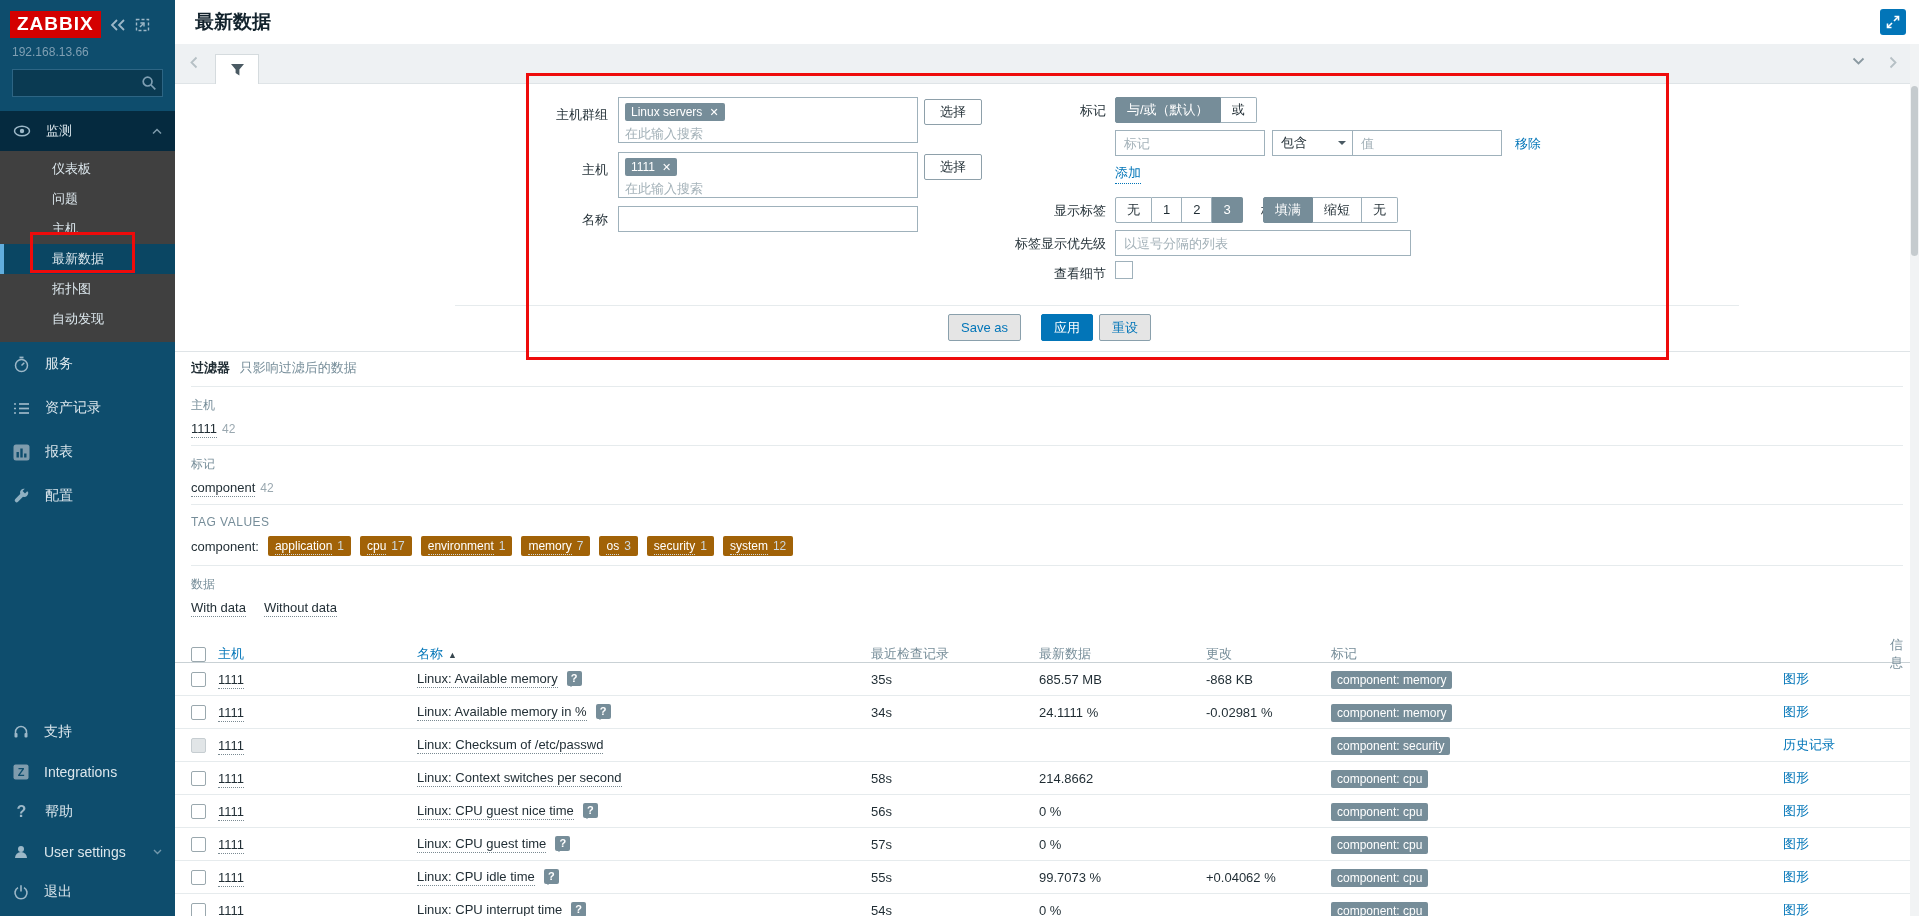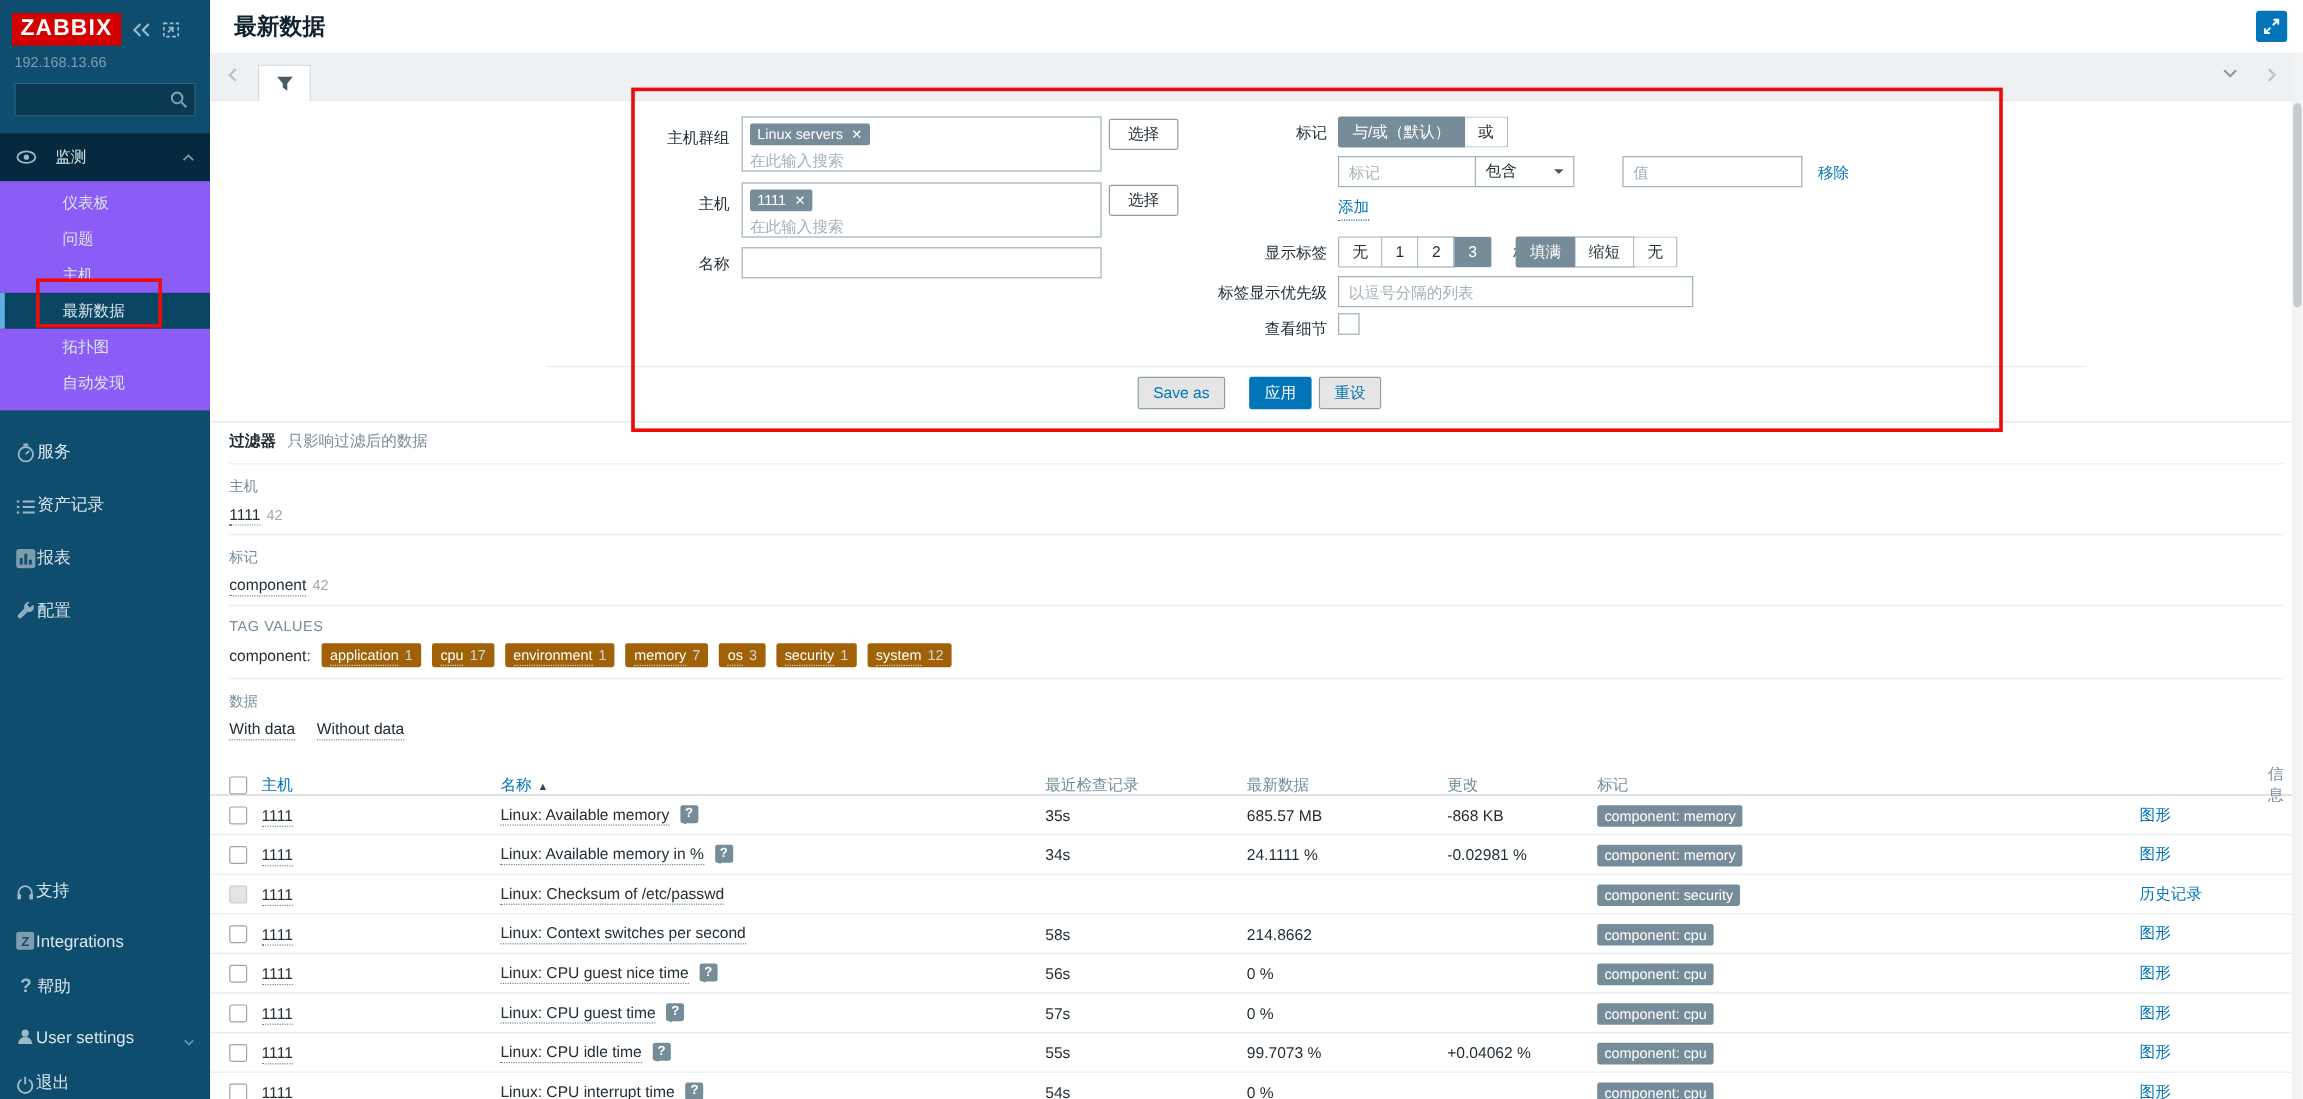--- a/index.html
+++ b/index.html
@@ -12,24 +12,24 @@
   .logo-row{display:flex;align-items:center;gap:9px;padding:11px 10px 2px 10px}
   .logo{background:#d40000;color:#fff;font-weight:bold;font-size:19px;letter-spacing:1px;padding:2px 7px 3px}
   .sbicon{display:inline-flex;align-items:center;justify-content:center;cursor:pointer}
   .ip{color:#7f9fb3;font-size:12px;padding:5px 12px 10px}
   .search{margin:0 12px 14px;position:relative}
   .search input{width:100%;box-sizing:border-box;height:28px;background:#0a3a52;border:1px solid #2d6584;
                 color:#dbe6ec;padding:0 28px 0 8px;font-size:13px;outline:none}
   .search .mag{position:absolute;right:6px;top:6px}
   .mon-header{display:flex;align-items:center;gap:15px;height:40px;background:#052a3f;padding:0 13px;cursor:pointer}
   .mon-header .caret{margin-left:auto;opacity:.8}
-  .submenu{background:#8b5cf6;padding:3px 0 8px}
+  .submenu{background:#404040;padding:3px 0 8px}
   .smitem{height:30px;line-height:30px;padding-left:48px;border-left:4px solid transparent;cursor:pointer;font-size:13px}
   .smitem.active{background:#0a4663;border-left-color:#62aede}
-  .section{display:flex;align-items:flex-end;gap:1px;height:44px;padding:0 13px;cursor:pointer;font-size:14px}
+  .section{display:flex;align-items:center;gap:15px;height:44px;padding:0 13px;cursor:pointer;font-size:14px}
   .sfooter{position:absolute;left:0;right:0;bottom:4px}
   .sfooter .section{height:40px}
   .qmark{width:17px;text-align:center;color:#9db8c8;font-size:16px;font-weight:bold}
   .usr-caret{margin-left:auto;opacity:.7}
 
   
   .main{position:relative;flex:1;background:#fff;overflow:hidden}
   .topbar{height:44px;display:flex;align-items:center;padding:0 13px 0 20px}
   .page-title{font-size:19px;font-weight:bold;color:#13232d}
   .kiosk{margin-left:auto;width:26px;height:26px;background:#0275b8;border-radius:3px;
@@ -324,21 +324,21 @@
 
       <div class="flabel lbl-l" style="top:127px">名称</div>
       <input class="tin" style="left: 443px; top: 122px; width: 300px;">
 
       <div class="flabel lbl-r" style="top:18px">标记</div>
       <div class="seggrp" style="left:940px;top:13px">
         <span class="seg sel">与/或（默认）</span>
         <span class="seg">或</span>
       </div>
       <input class="tin" style="left: 940px; top: 46px; width: 150px;" placeholder="标记">
-      <div class="fsel" style="left:1054px;top:46px;width:83px">
+      <div class="fsel" style="left:1097px;top:46px;width:83px">
         <span>包含</span>
           <span class="car"></span>
       </div>
       <input class="tin" style="left: 1177px; top: 46px; width: 150px;" placeholder="值">
       <span class="blink" style="position:absolute;left:1340px;top:51px">移除</span>
       <span class="blink dot" style="position:absolute;left:940px;top:80px">添加</span>
 
       <div class="flabel lbl-r" style="top:118px">显示标签</div>
       <div class="seggrp" style="left:940px;top:113px">
         <span class="seg">无</span>

